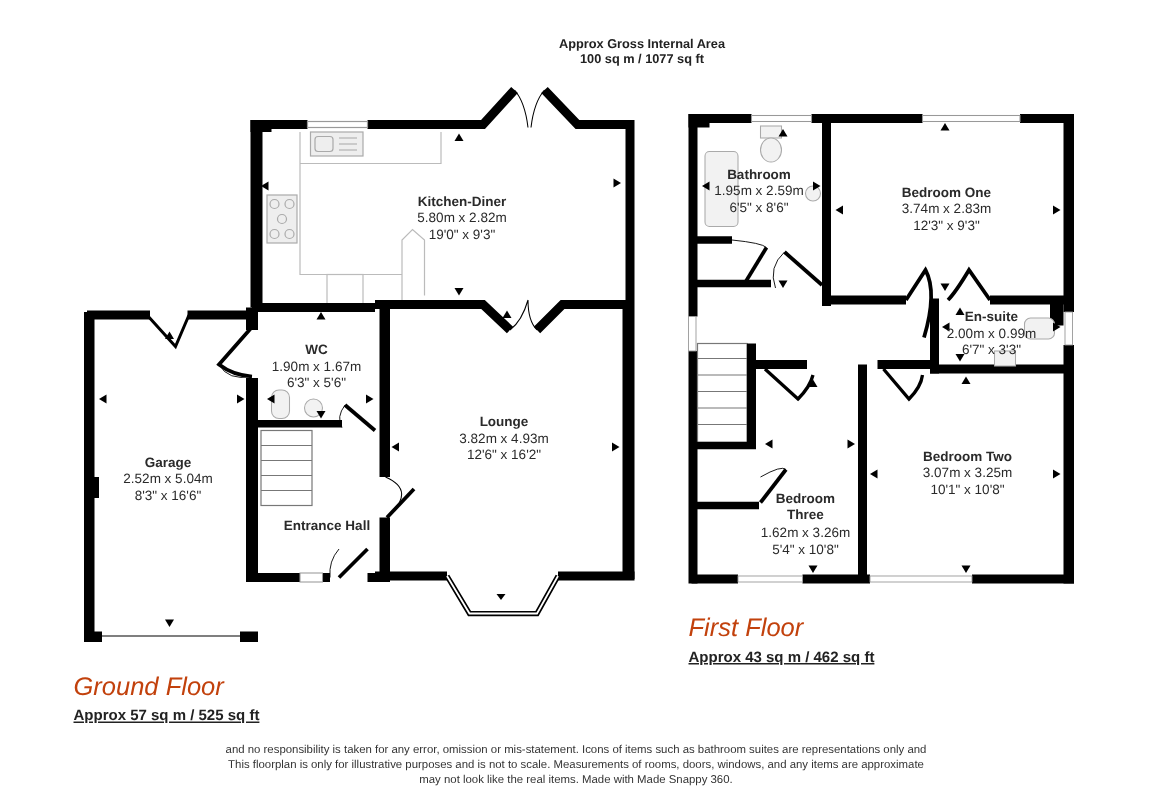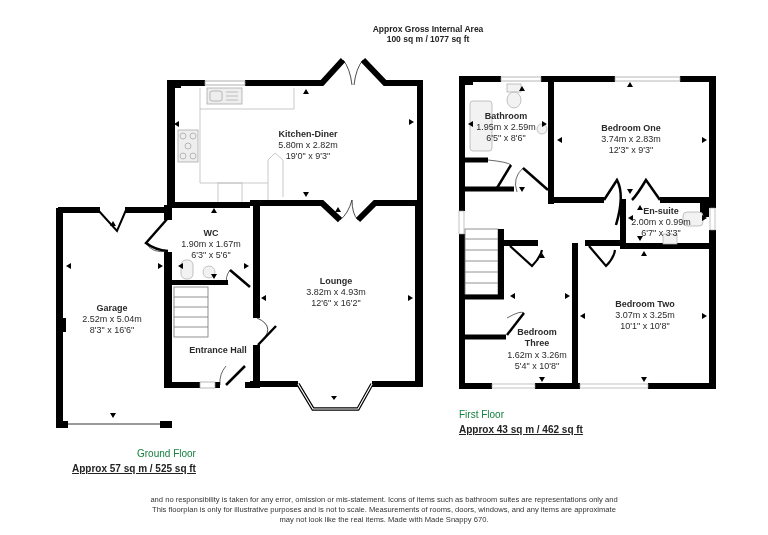--- a/index.html
+++ b/index.html
@@ -1,19 +1,19 @@
 <!DOCTYPE html>
 <html><head>
 <meta charset="utf-8">
 <style>
   html, body { margin:0; padding:0; background:#ffffff; }
   body { width:768px; height:535px; position:relative; overflow:hidden; font-family:"Liberation Sans", sans-serif; color:#222; }
   .abs { position:absolute; }
   .gia { left:0; width:768px; top:24px; text-align:center; font-size:8.5px; font-weight:bold; line-height:10px;margin-left:44px; }
-  .floor-title { font-size:10px; color:#15803d; }
+  .floor-title { font-size:17px; color:#c2410c;font-style:italic; }
   .floor-area { font-size:10px; font-weight:bold; margin-top:4px;text-decoration:underline; }
   .disclaimer { left:120px; width:528px; top:495px; text-align:center; font-size:7.6px; line-height:10px; color:#333; }
   svg { position:absolute; left:0; top:0; }
   .room-label { text-anchor:middle; font-family:"Liberation Sans", sans-serif; fill:#2a2a2a; }
   .rn { font-size:9px; font-weight:bold; }
   .rd { font-size:9px; }
 </style>
 </head>
 <body>
 
@@ -237,27 +237,27 @@
       <path d="M580,316 l5,-3 l0,6z" fill="#000"></path>
       <path d="M707,316 l-5,-3 l0,6z" fill="#000"></path>
       <path d="M644,382 l-3,-5 l6,0z" fill="#000"></path>
       <text class="room-label rn" x="645" y="307">Bedroom Two</text>
       <text class="room-label rd" x="645" y="318">3.07m x 3.25m</text>
       <text class="room-label rd" x="645" y="329">10'1" x 10'8"</text>
     </g>
   </g>
 </svg>
 
-<div class="abs" style="left:72px; top:448px;text-align:right;">
+<div class="abs" style="left:49px; top:448px;">
   <div class="floor-title">Ground Floor</div>
   <div class="floor-area">Approx 57 sq m / 525 sq ft</div>
 </div>
 
 <div class="abs" style="left:459px; top:409px;">
   <div class="floor-title">First Floor</div>
   <div class="floor-area">Approx 43 sq m / 462 sq ft</div>
 </div>
 
 <div class="abs disclaimer">
   <div>and no responsibility is taken for any error, omission or mis-statement. Icons of items such as bathroom suites are representations only and</div>
   <div>This floorplan is only for illustrative purposes and is not to scale. Measurements of rooms, doors, windows, and any items are approximate</div>
-  <div>may not look like the real items. Made with Made Snappy 670.</div>
+  <div>may not look like the real items. Made with Made Snappy 360.</div>
 </div>
 
 </body></html>

